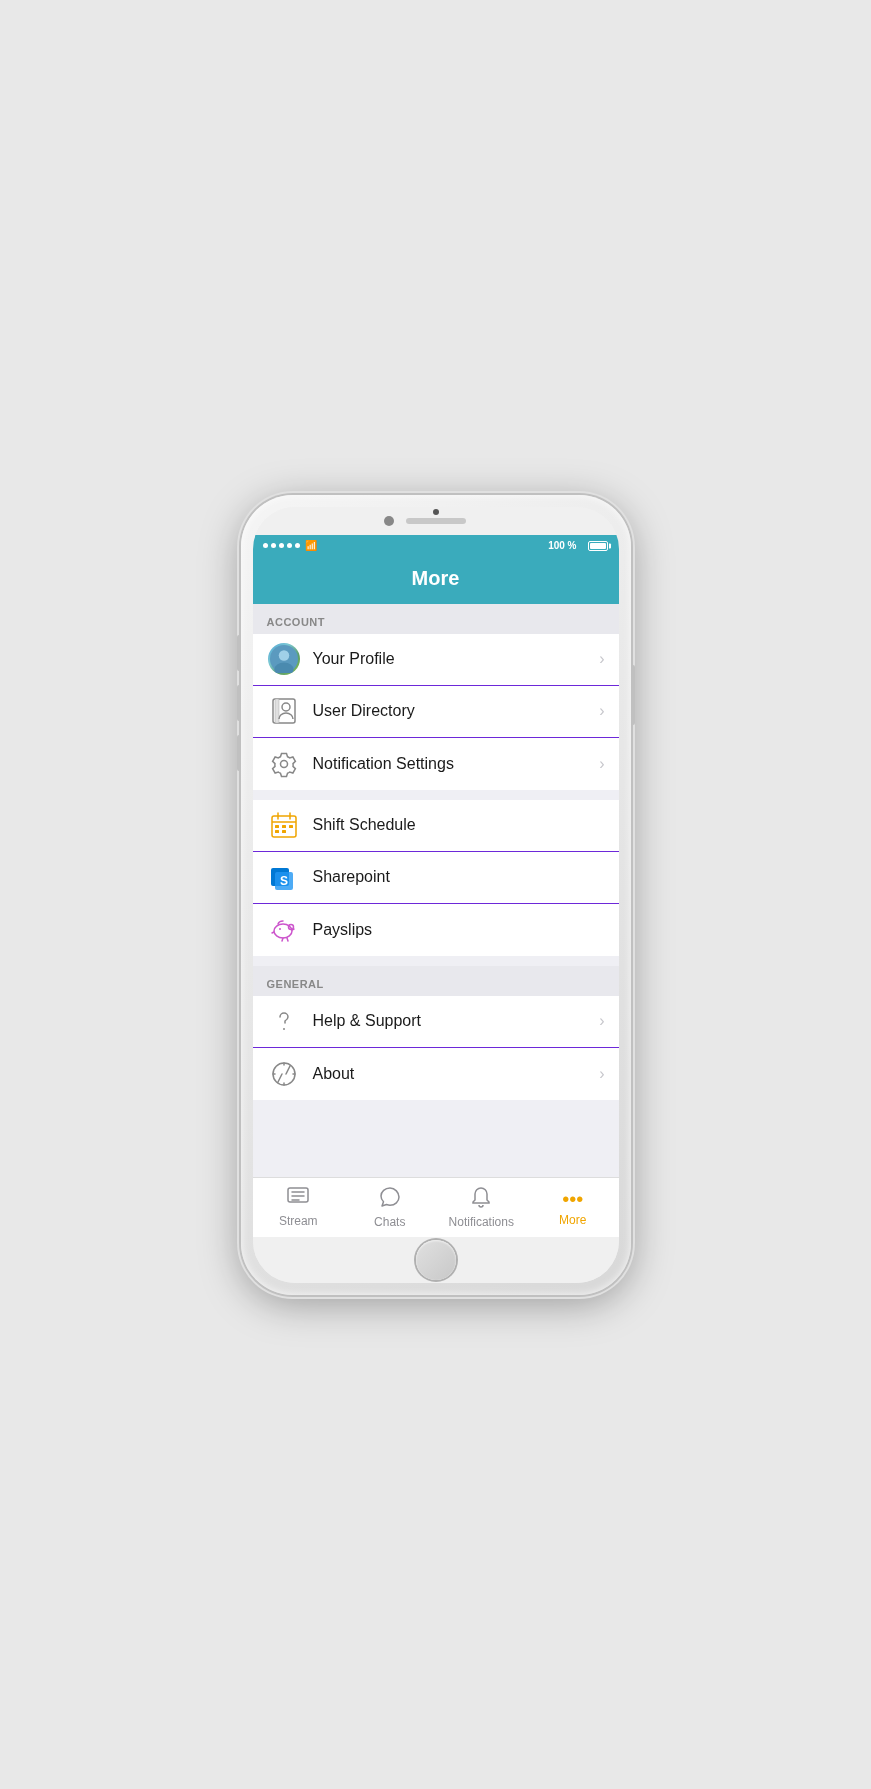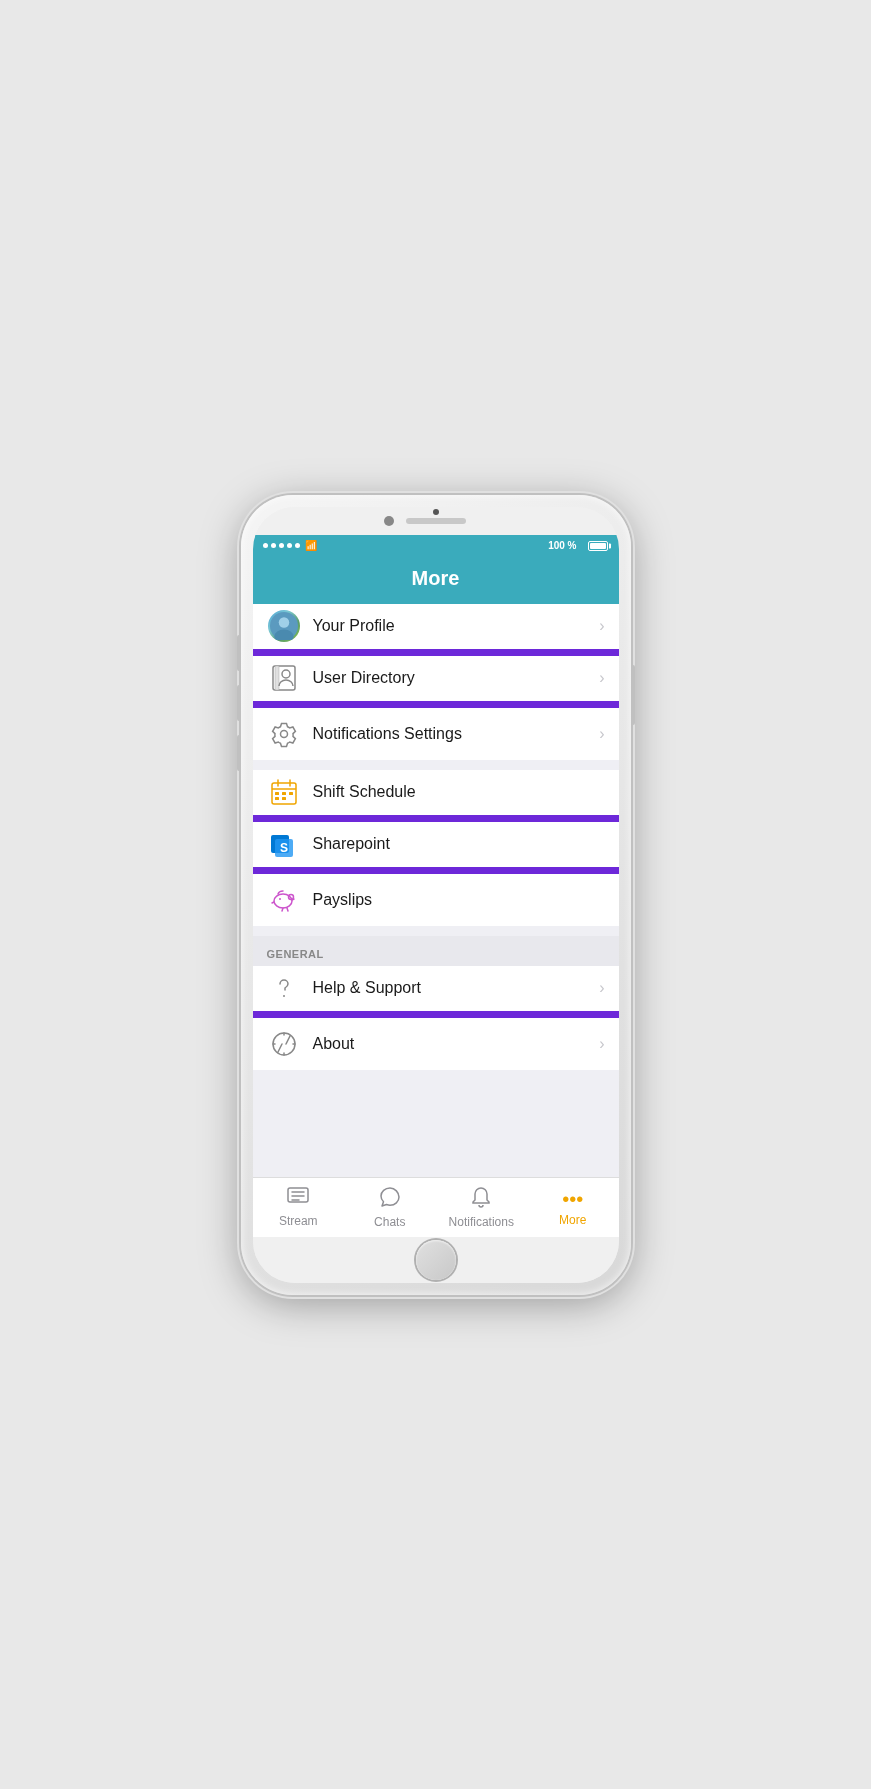--- a/index.html
+++ b/index.html
@@ -214,21 +214,21 @@
     .menu-list {
       background: white;
     }
 
     .menu-item {
       display: flex;
       align-items: center;
       padding: 0 14px;
       height: 52px;
       background: white;
-      border-bottom: 7px solid #6d28d9;
+      border-bottom: 1px solid #6d28d9;
       cursor: pointer;
       position: relative;
     }
     .menu-item:last-child {
       border-bottom: none;
     }
 
     .menu-icon {
       width: 34px;
       height: 34px;
@@ -354,20 +354,23 @@
           </div>
         </div>
       </div>
 
       <div class="app-header">
         <span class="app-header-title">More</span>
       </div>
 
       <div class="content">
 
+        <div class="section-header">
+          <span class="section-header-text">ACCOUNT</span>
+        </div>
         <div class="menu-list">
 
           <div class="menu-item">
             <div class="menu-icon">
               <div class="profile-avatar">
                 <svg viewBox="0 0 32 32" width="32" height="32">
                   <circle cx="16" cy="16" r="16" fill="#5b9abf"></circle>
                   <circle cx="16" cy="12" r="6" fill="#a0d0e8"></circle>
                   <ellipse cx="16" cy="28" rx="11" ry="8" fill="#4a8aaf"></ellipse>
                 </svg>
@@ -390,21 +393,21 @@
             <span class="chevron">›</span>
           </div>
 
           <div class="menu-item">
             <div class="menu-icon">
               <svg viewBox="0 0 28 28" width="28" height="28" fill="none">
                 <path d="M11.5 3.5l-1 3.2a8 8 0 0 0-2.2 1.3l-3.2-1-2.5 4.3 2.4 2.3a8 8 0 0 0 0 2.8l-2.4 2.3 2.5 4.3 3.2-1a8 8 0 0 0 2.2 1.3l1 3.2h5l1-3.2a8 8 0 0 0 2.2-1.3l3.2 1 2.5-4.3-2.4-2.3a8 8 0 0 0 0-2.8l2.4-2.3-2.5-4.3-3.2 1a8 8 0 0 0-2.2-1.3l-1-3.2h-5z" stroke="#888" stroke-width="1.5" fill="none"></path>
                 <circle cx="14" cy="14" r="3.5" stroke="#888" stroke-width="1.5" fill="none"></circle>
               </svg>
             </div>
-            <span class="menu-label">Notifications Settings</span>
+            <span class="menu-label">Notification Settings</span>
             <span class="chevron">›</span>
           </div>
         </div>
 
         <div class="section-spacer"></div>
 
         <div class="menu-list">
 
           <div class="menu-item">
             <div class="menu-icon">

